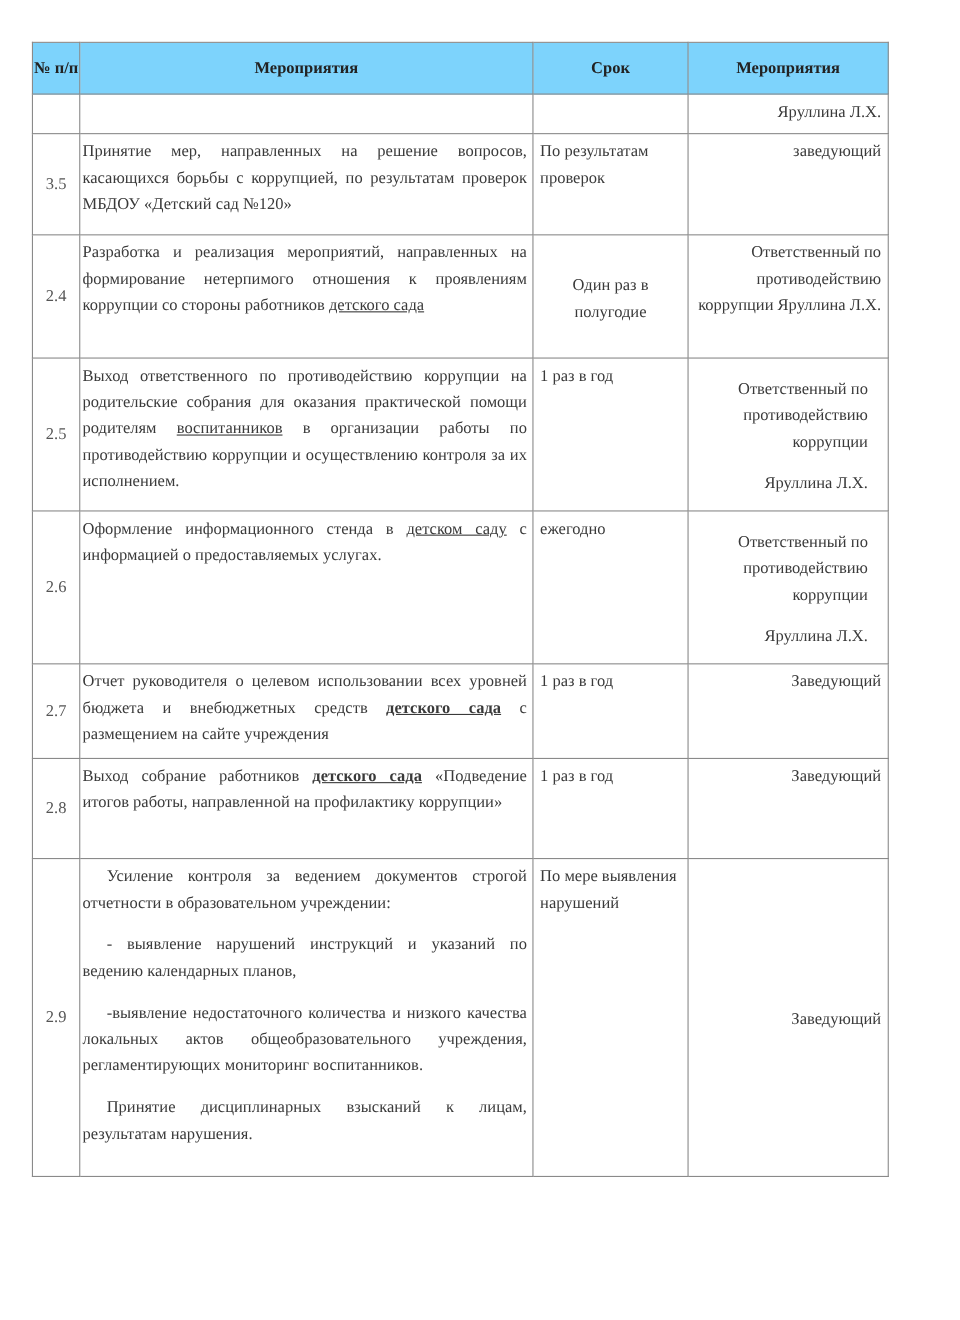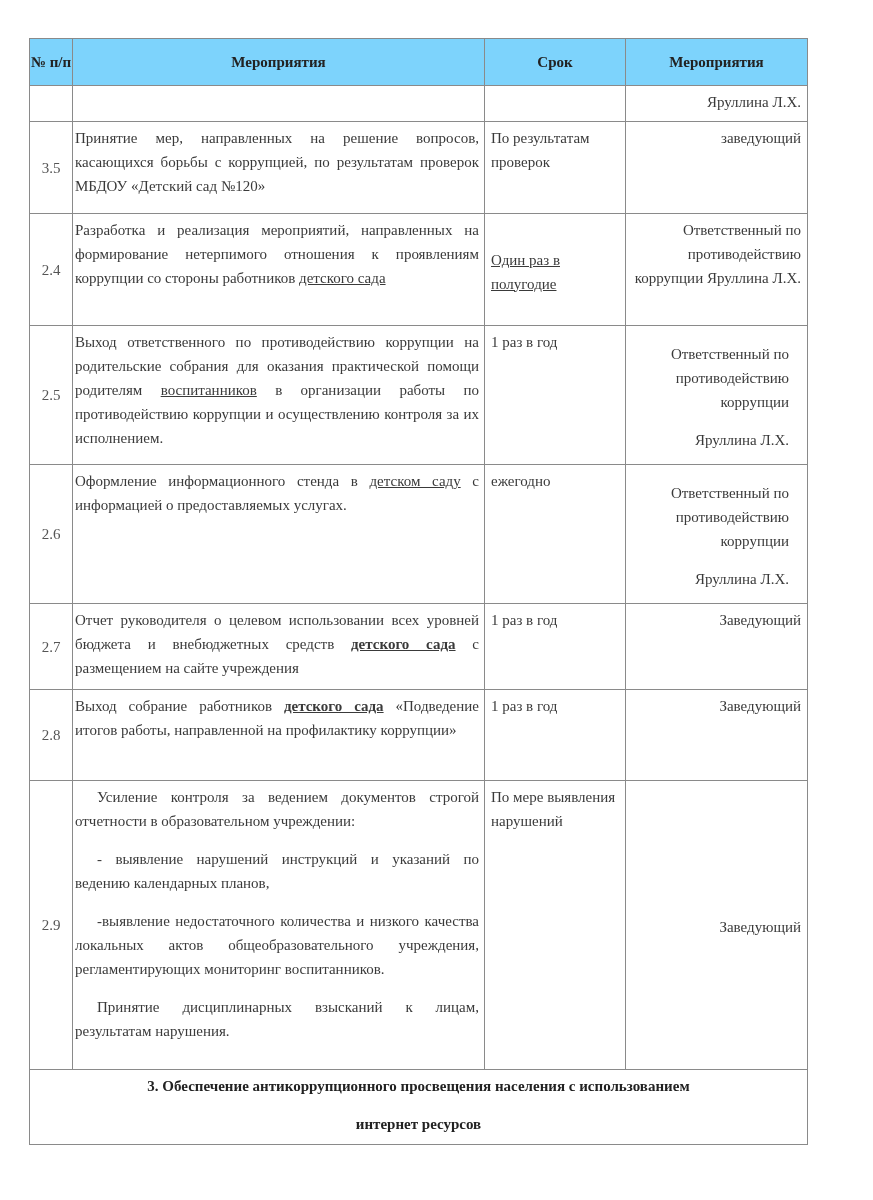--- a/index.html
+++ b/index.html
@@ -9,21 +9,21 @@
   table { border-collapse: collapse; width: 778px; table-layout: fixed; font-size: 15px; line-height: 24px; }
   td, th { border: 1px solid #8a8a8a; vertical-align: top; padding: 0; }
   th { background: #7dd3fc; font-weight: bold; color: #222; font-size: 15px; vertical-align: middle; text-align: center; height: 46px; }
   col.c1 { width: 43px; } col.c2 { width: 412px; } col.c3 { width: 141px; } col.c4 { width: 182px; }
   .num { vertical-align: middle; text-align: center; color: #555; }
   .act { padding: 4px 5px 0 2px; text-align: justify; text-align-last: left; }
   .act p { margin: 0; }
   .act p + p { margin-top: 14px; }
   .act .indent { text-indent: 22px; }
   .term { padding: 4px 6px 0 6px; }
-  .term.center { text-align: left; vertical-align: middle; text-decoration: underline; }
+  .term.center { text-align: center; vertical-align: middle; }
   .exec { text-align: right; padding: 4px 6px 0 6px; }
   .exec.mid { vertical-align: middle; }
   .exec p { margin: 12px; }
   .exec p + p.gap { margin-top: 14px; }
   u.ul { text-decoration: underline; }
   b.ulb { font-weight: bold; text-decoration: underline; }
   .section { text-align: center; font-weight: bold; color: #222; padding: 4px 0 0 0; height: 70px; line-height: 24px; }
   .section p { margin: 0; }
   .section p + p { margin-top: 14px; }
   tr.r-cont td { height: 31px; }
@@ -115,21 +115,15 @@
       <td class="act">
         <p class="indent">Усиление контроля за ведением документов строгой отчетности в образовательном учреждении:</p>
         <p class="indent">- выявление нарушений инструкций и указаний по ведению календарных планов,</p>
         <p class="indent">-выявление недостаточного количества и низкого качества локальных актов общеобразовательного учреждения, регламентирующих мониторинг воспитанников.</p>
         <p class="indent">Принятие дисциплинарных взысканий к лицам, результатам нарушения.</p>
       </td>
       <td class="term">По мере выявления нарушений</td>
       <td class="exec mid">Заведующий</td>
     </tr>
 
-    <tr>
-      <td colspan="4" class="section">
-        <p>3. Обеспечение антикоррупционного просвещения населения с использованием</p>
-        <p>интернет ресурсов</p>
-      </td>
-    </tr>
   </tbody>
 </table>
 </div>
 
 </body></html>

